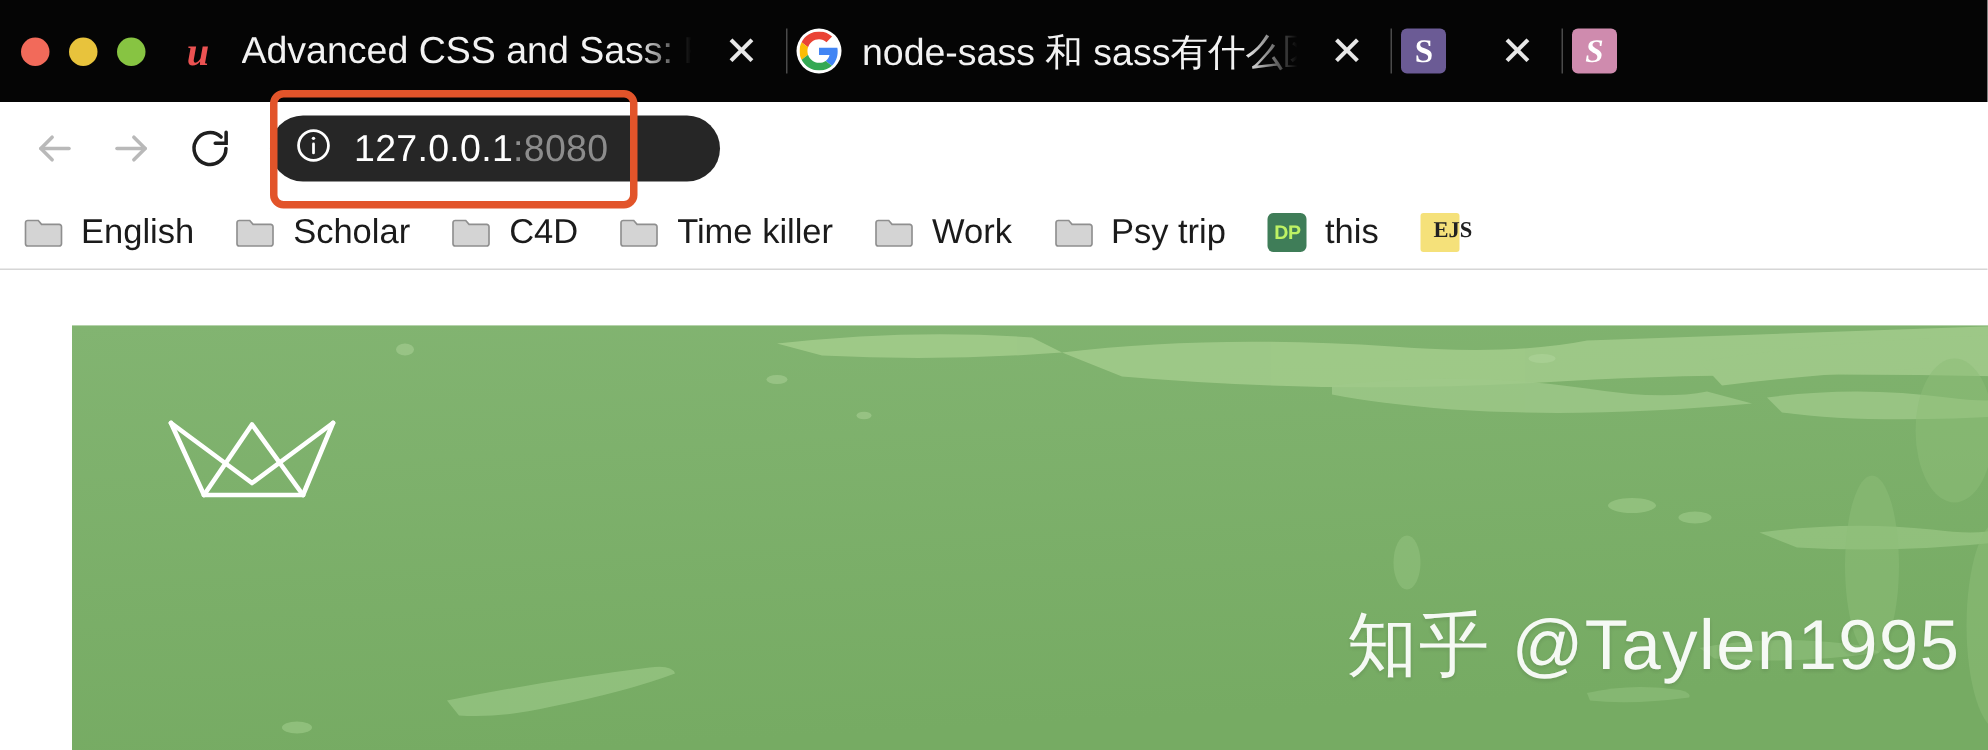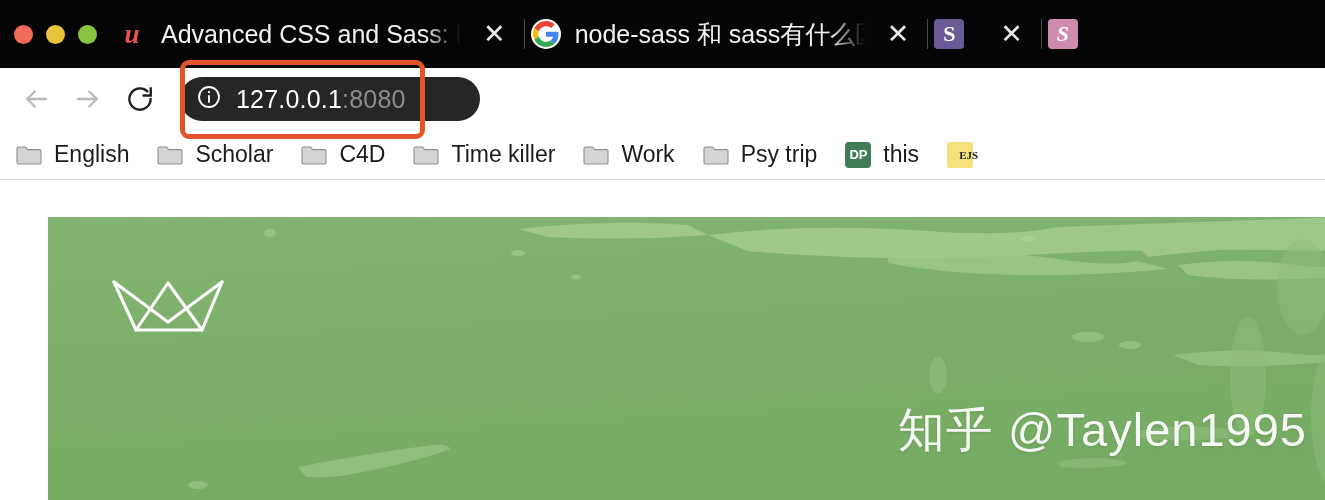--- a/index.html
+++ b/index.html
@@ -137,26 +137,26 @@
   }
   .bm {
     display: flex; align-items: center;
     height: 50px;
     margin-right: 28px;
     flex-shrink: 0;
     cursor: pointer;
   }
   .bm-icon { width: 26px; height: 26px; margin-right: 12px; flex-shrink: 0; display:flex; align-items:center; justify-content:center; }
   .bm-icon.dp {
-    background: #3f7d58; color:#ffffff; border-radius: 4px;
+    background: #3f7d58; color:#bef264; border-radius: 4px;
     font-size: 13px; font-weight: bold; letter-spacing: -0.3px;
   }
   .bm-icon.ejs {
     background: #f5e17a; color:#222; border-radius: 2px;
-    font-size: 11px; font-weight: bold; font-family: "Liberation Serif", serif; padding-left: 17px;
+    font-size: 15px; font-weight: bold; font-family: "Liberation Serif", serif; padding-left: 17px;
   }
   .bm-label { font-size: 23px; color: #1b1b1b; white-space: nowrap; }
 
   
   .page {
     position: absolute; top: 181px; left: 16px;
     width: 1325px; height: 319px;
     background: #ffffff;
   }
   .hero {

